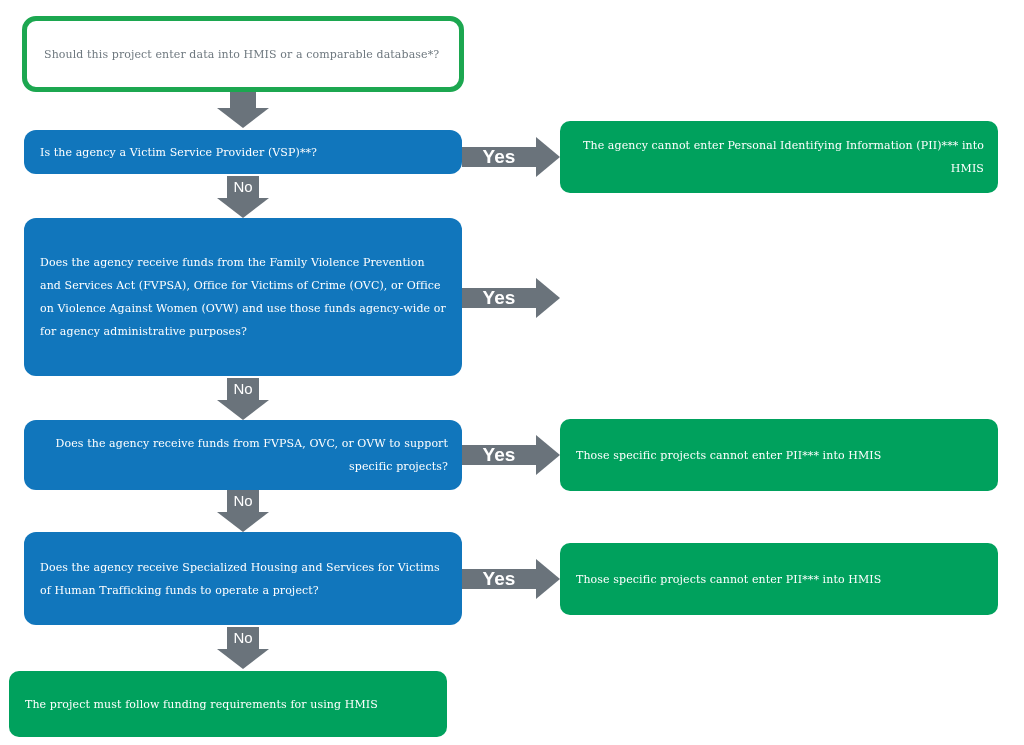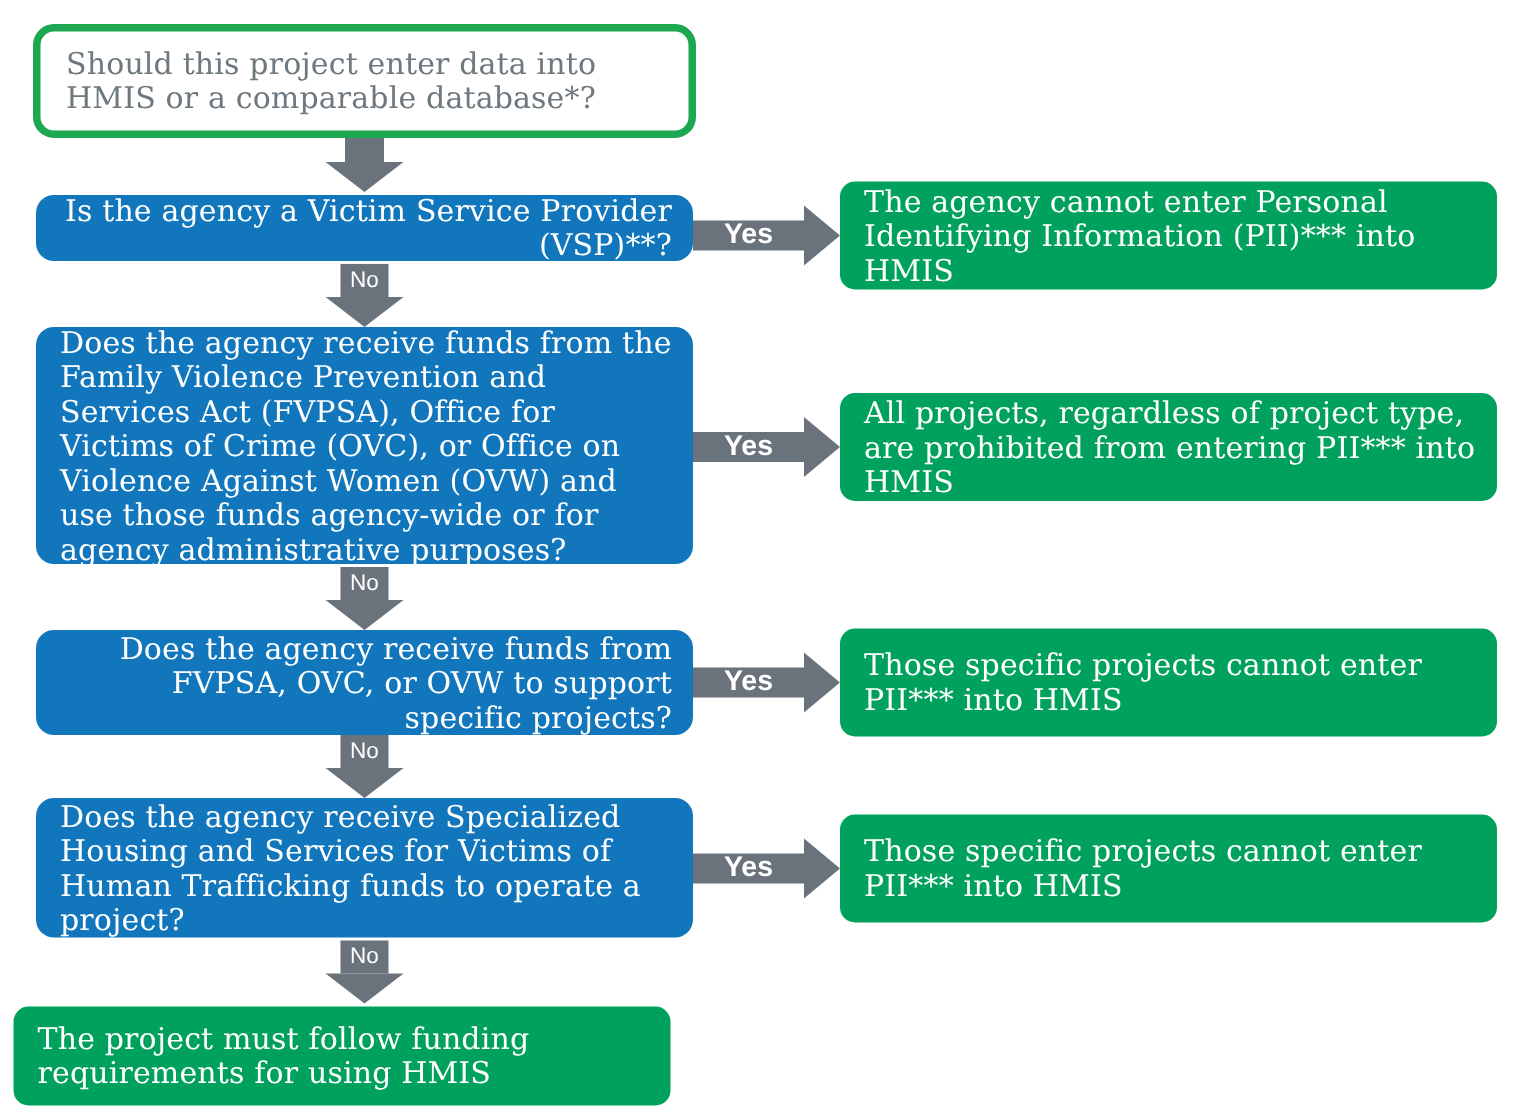--- a/index.html
+++ b/index.html
@@ -8,21 +8,21 @@
     width:1024px; height:745px;
     background:#ffffff;
     font-family:"DejaVu Serif", serif;
     overflow:hidden;
   }
   .node {
     position:absolute;
     box-sizing:border-box;
     display:flex;
     align-items:center;
-    font-size:20px;
+    font-size:11px;
     line-height:23px;
     letter-spacing:0.1px;
   }
   .node .txt { display:block; }
 
   
   .start {
     left:22px; top:16px; width:442px; height:76px;
     background:#ffffff;
     border:5px solid var(--green_border,#1CA750);
@@ -44,20 +44,21 @@
   .q3 { top:420px; height:70px;text-align:right; }
   .q4 { top:532px; height:93px; }
 
   
   .green {
     left:560px; width:438px;
     background:var(--green,#00A15D);
     color:#ffffff;
     border-radius:10px;
     padding:0 14px 0 16px;
+    text-align:right;
   }
   .g1 { top:121px; height:72px; }
   .g2 { top:262px; height:72px; }
   .g3 { top:419px; height:72px; }
   .g4 { top:543px; height:72px; }
 
   .final {
     left:9px; top:671px; width:438px; height:66px;
     background:var(--green,#00A15D);
     color:#ffffff;
@@ -145,23 +146,20 @@
     <div class="head-down"></div>
   </div>
 
   <div class="node blue q2">
     <span class="txt">Does the agency receive funds from the Family Violence Prevention and Services Act (FVPSA), Office for Victims of Crime (OVC), or Office on Violence Against Women (OVW) and use those funds agency-wide or for agency administrative purposes?</span>
   </div>
   <div class="yes-arrow y2">
     <div class="yes-shaft">Yes</div>
     <div class="yes-head"></div>
   </div>
-  <div class="node green g2">
-    <span class="txt">All projects, regardless of project type, are prohibited from entering PII*** into HMIS</span>
-  </div>
   <div class="no-connector n2">
     <div class="no-label">No</div>
     <div class="head-down"></div>
   </div>
 
   <div class="node blue q3">
     <span class="txt">Does the agency receive funds from FVPSA, OVC, or OVW to support specific projects?</span>
   </div>
   <div class="yes-arrow y3">
     <div class="yes-shaft">Yes</div>

